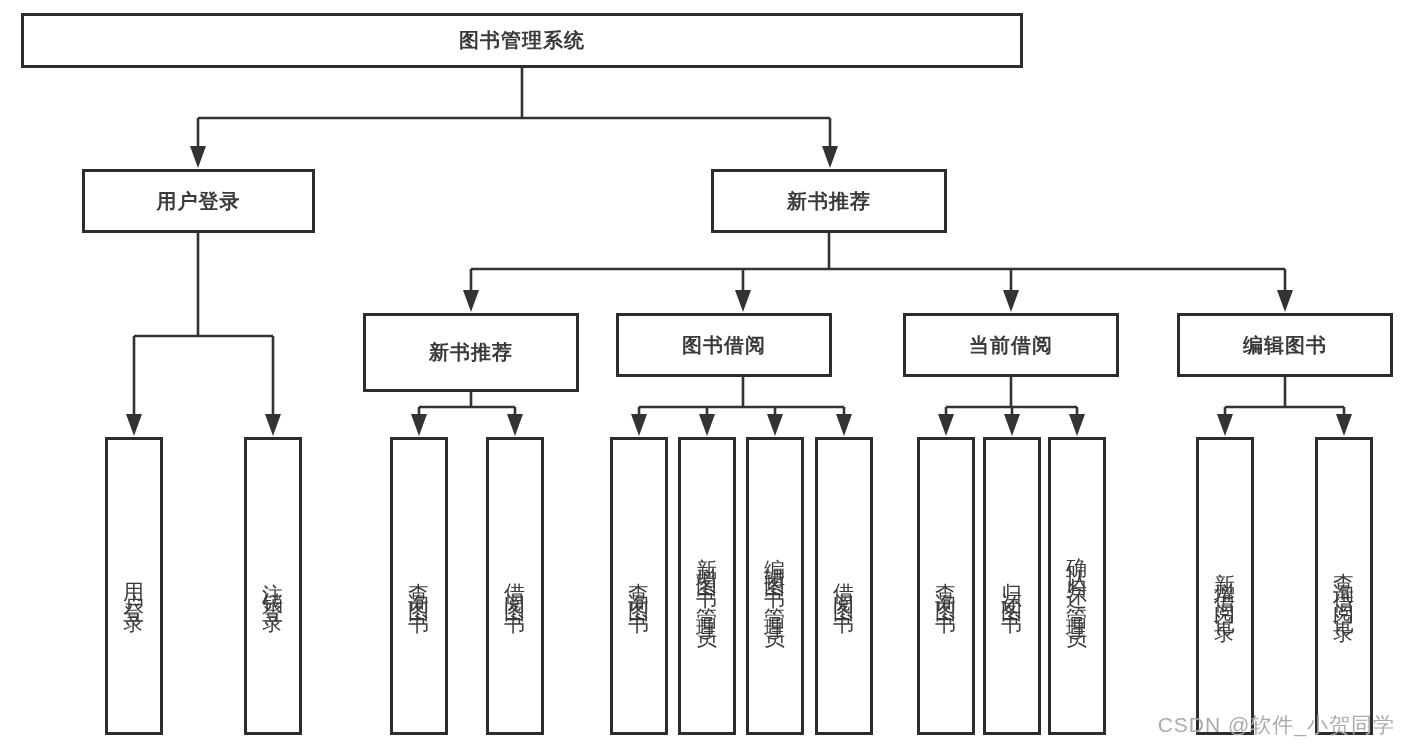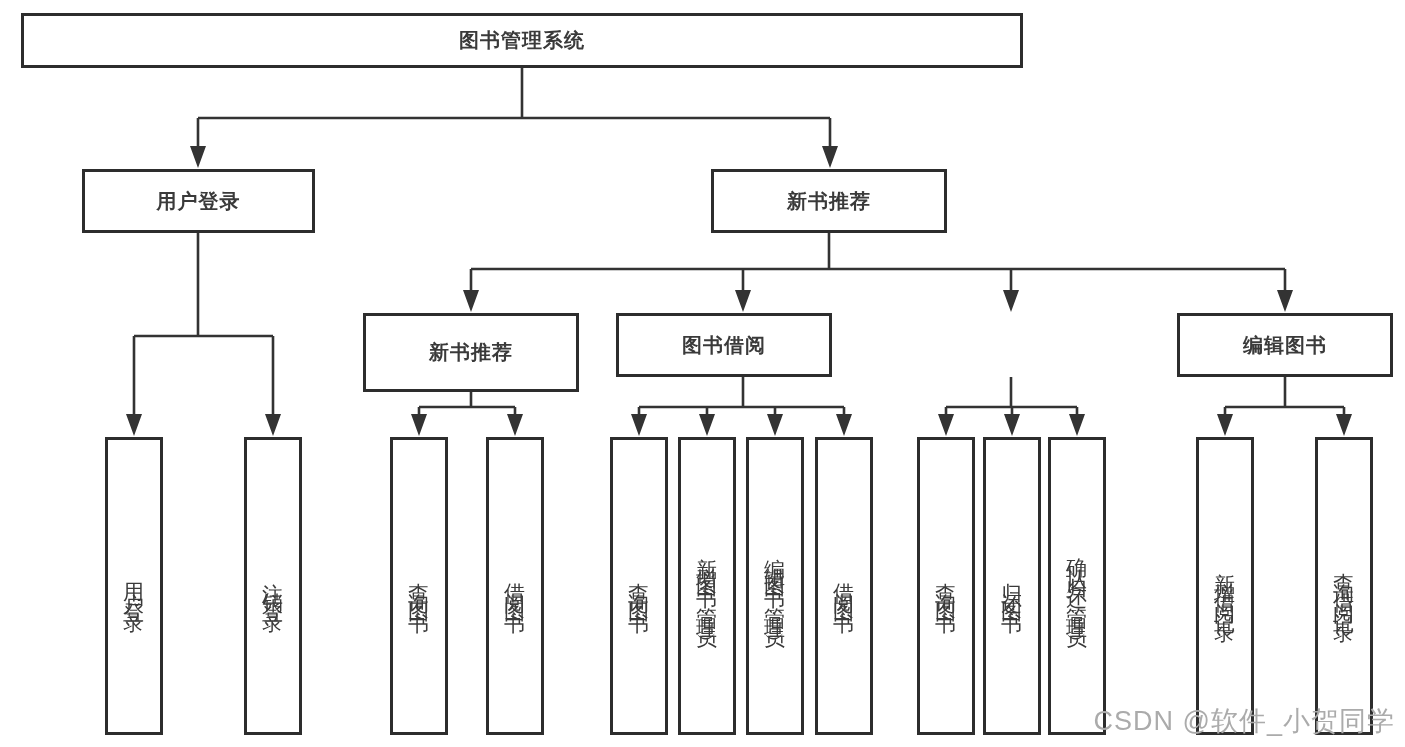--- a/index.html
+++ b/index.html
@@ -24,21 +24,21 @@
   .box.v{
     font-size:21px;
     writing-mode:vertical-lr;
     text-orientation:mixed;
     letter-spacing:10px;
     line-height:1;
   }
   .watermark{
     position:absolute;
     right:10px;bottom:8px;
-    font-size:27px;
+    font-size:21px;
     color:#ababab;
     letter-spacing:1px;
     z-index:2;
     white-space:nowrap;
   }
 </style>
 </head>
 <body>
 
 <div class="canvas">
@@ -82,20 +82,23 @@
   <div class="box h" style="left:711px;top:169px;width:236px;height:64px">
     <span>新书推荐</span>
   </div>
 
   <div class="box h" style="left:363px;top:313px;width:216px;height:79px">
     <span>新书推荐</span>
   </div>
   <div class="box h" style="left:616px;top:313px;width:216px;height:64px">
     <span>图书借阅</span>
   </div>
+  <div class="box h" style="left:903px;top:313px;width:216px;height:64px">
+    <span>当前借阅</span>
+  </div>
   <div class="box h" style="left:1177px;top:313px;width:216px;height:64px">
     <span>编辑图书</span>
   </div>
 
   <div class="box v" style="left:105px;top:437px;width:58px;height:298px">
     <span>用户登录</span>
   </div>
   <div class="box v" style="left:244px;top:437px;width:58px;height:298px">
     <span>注销登录</span>
   </div>

